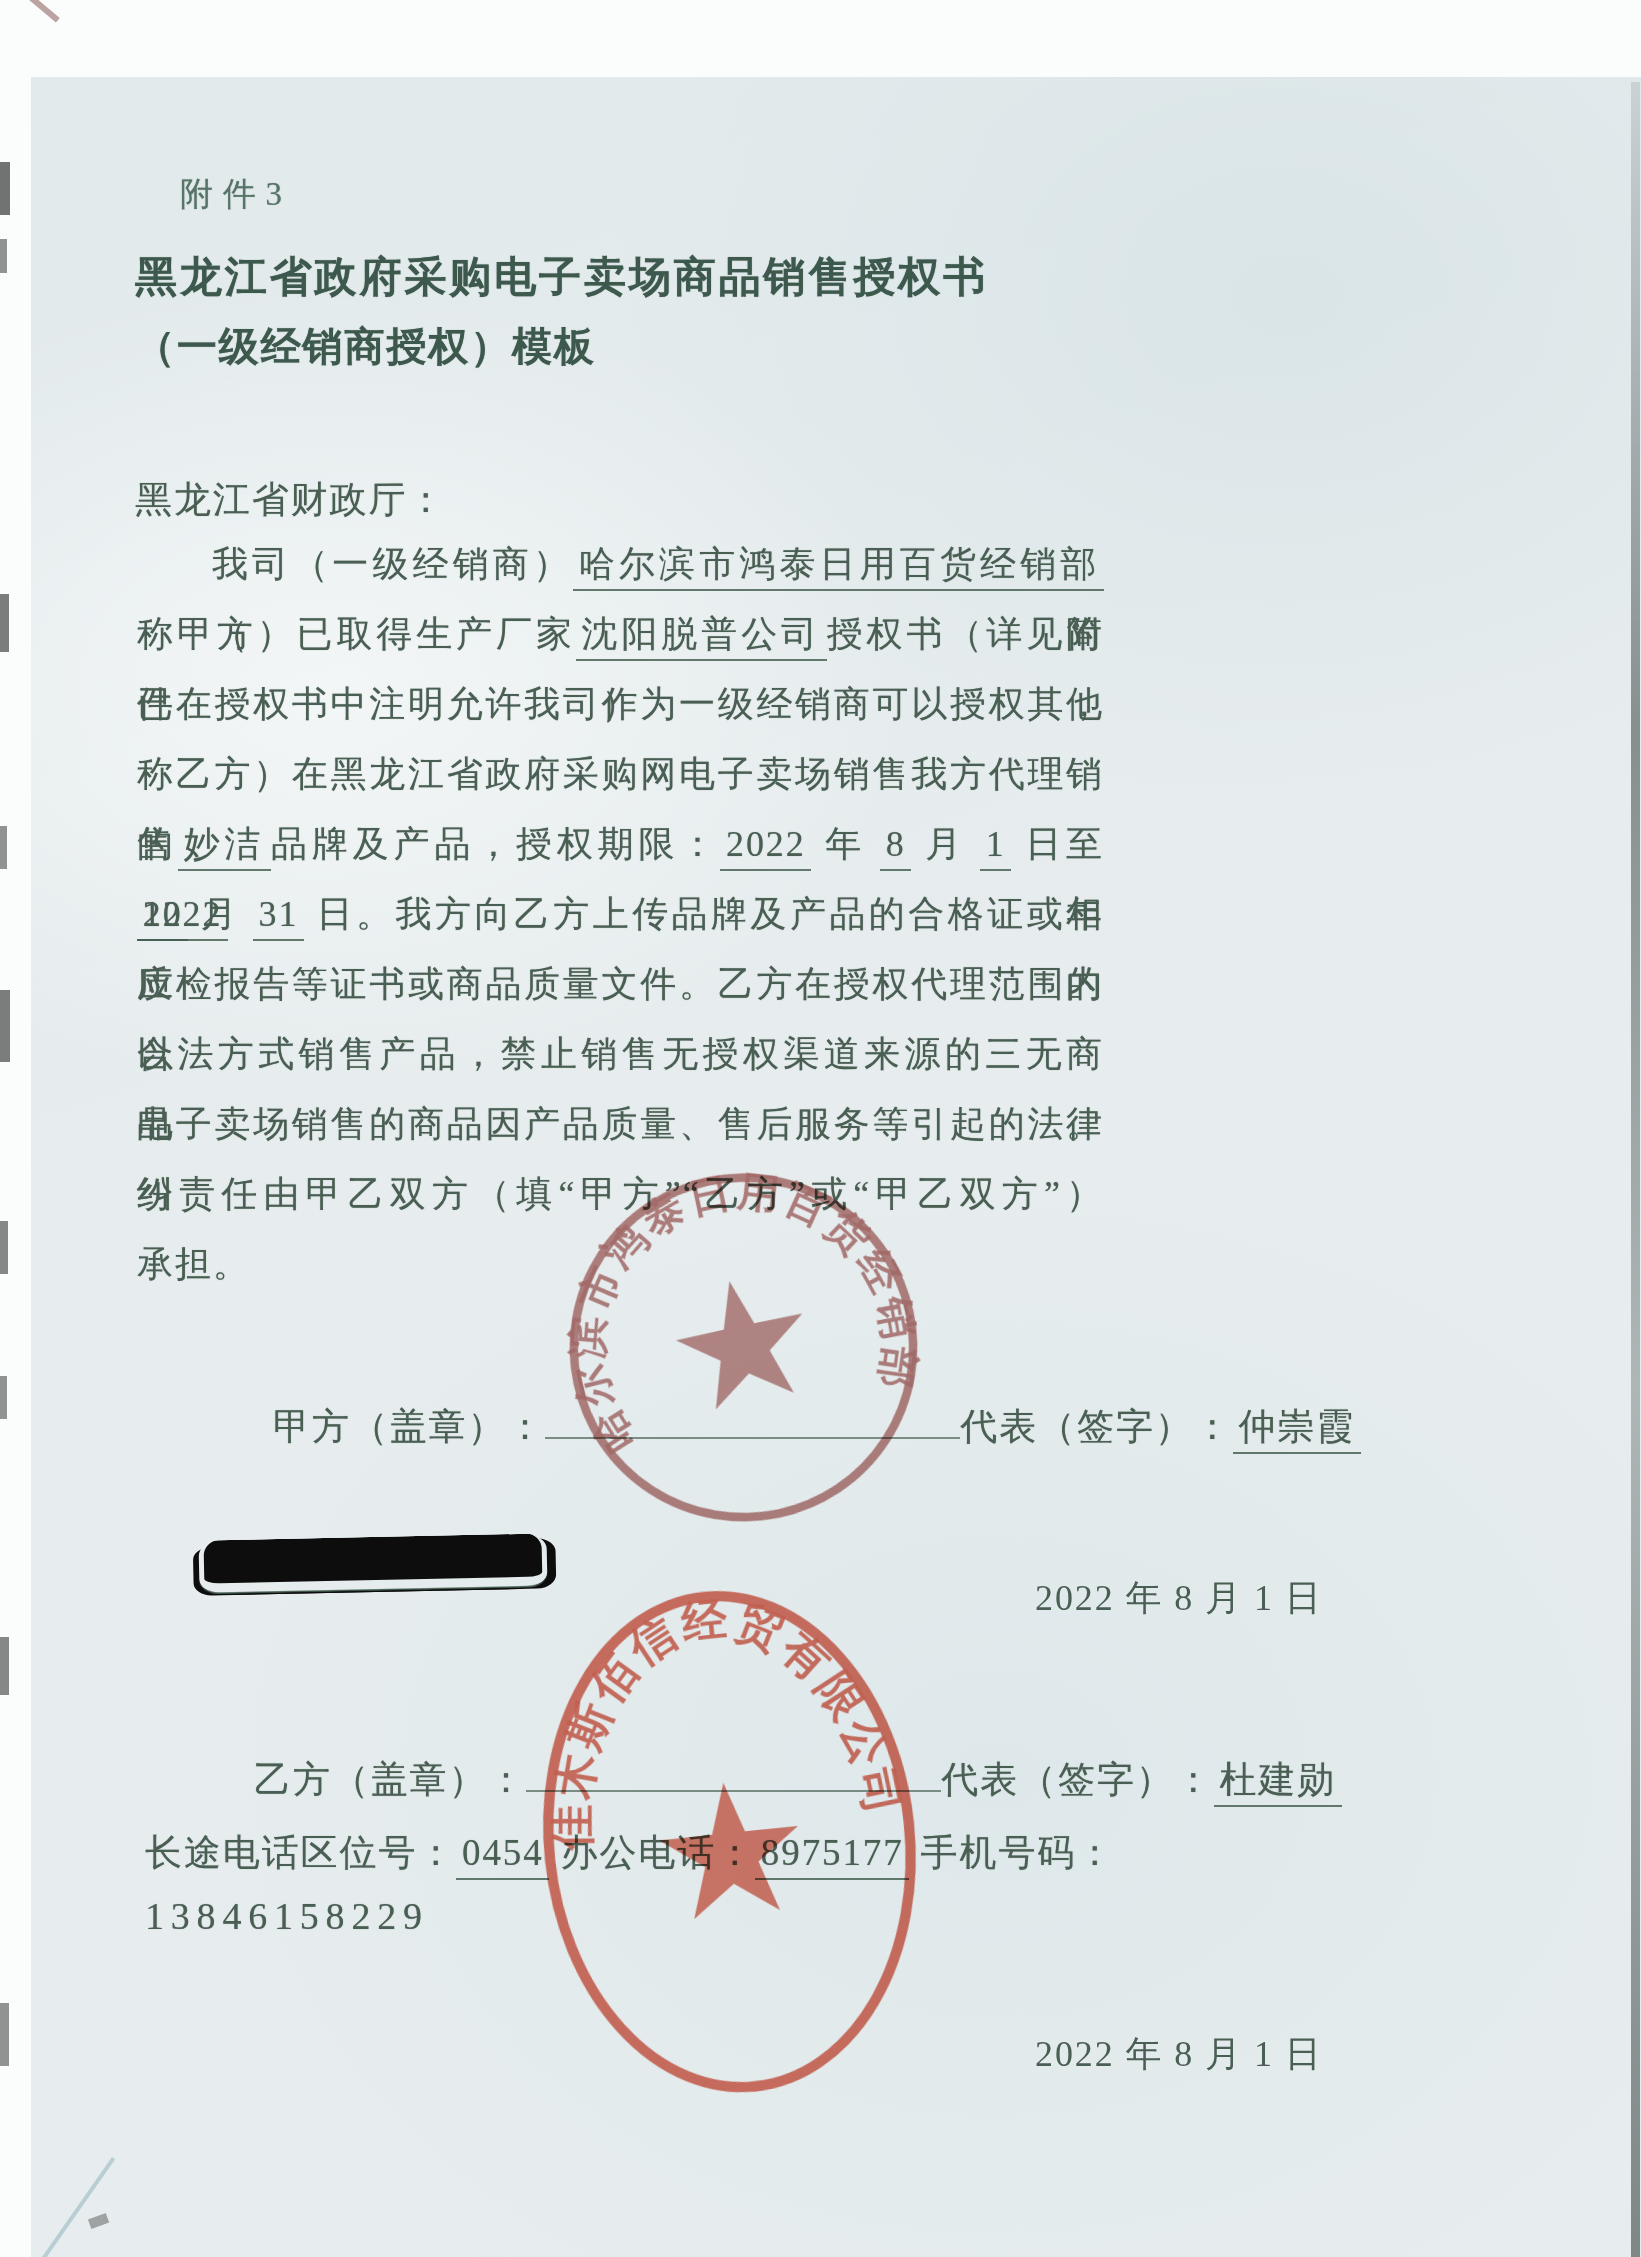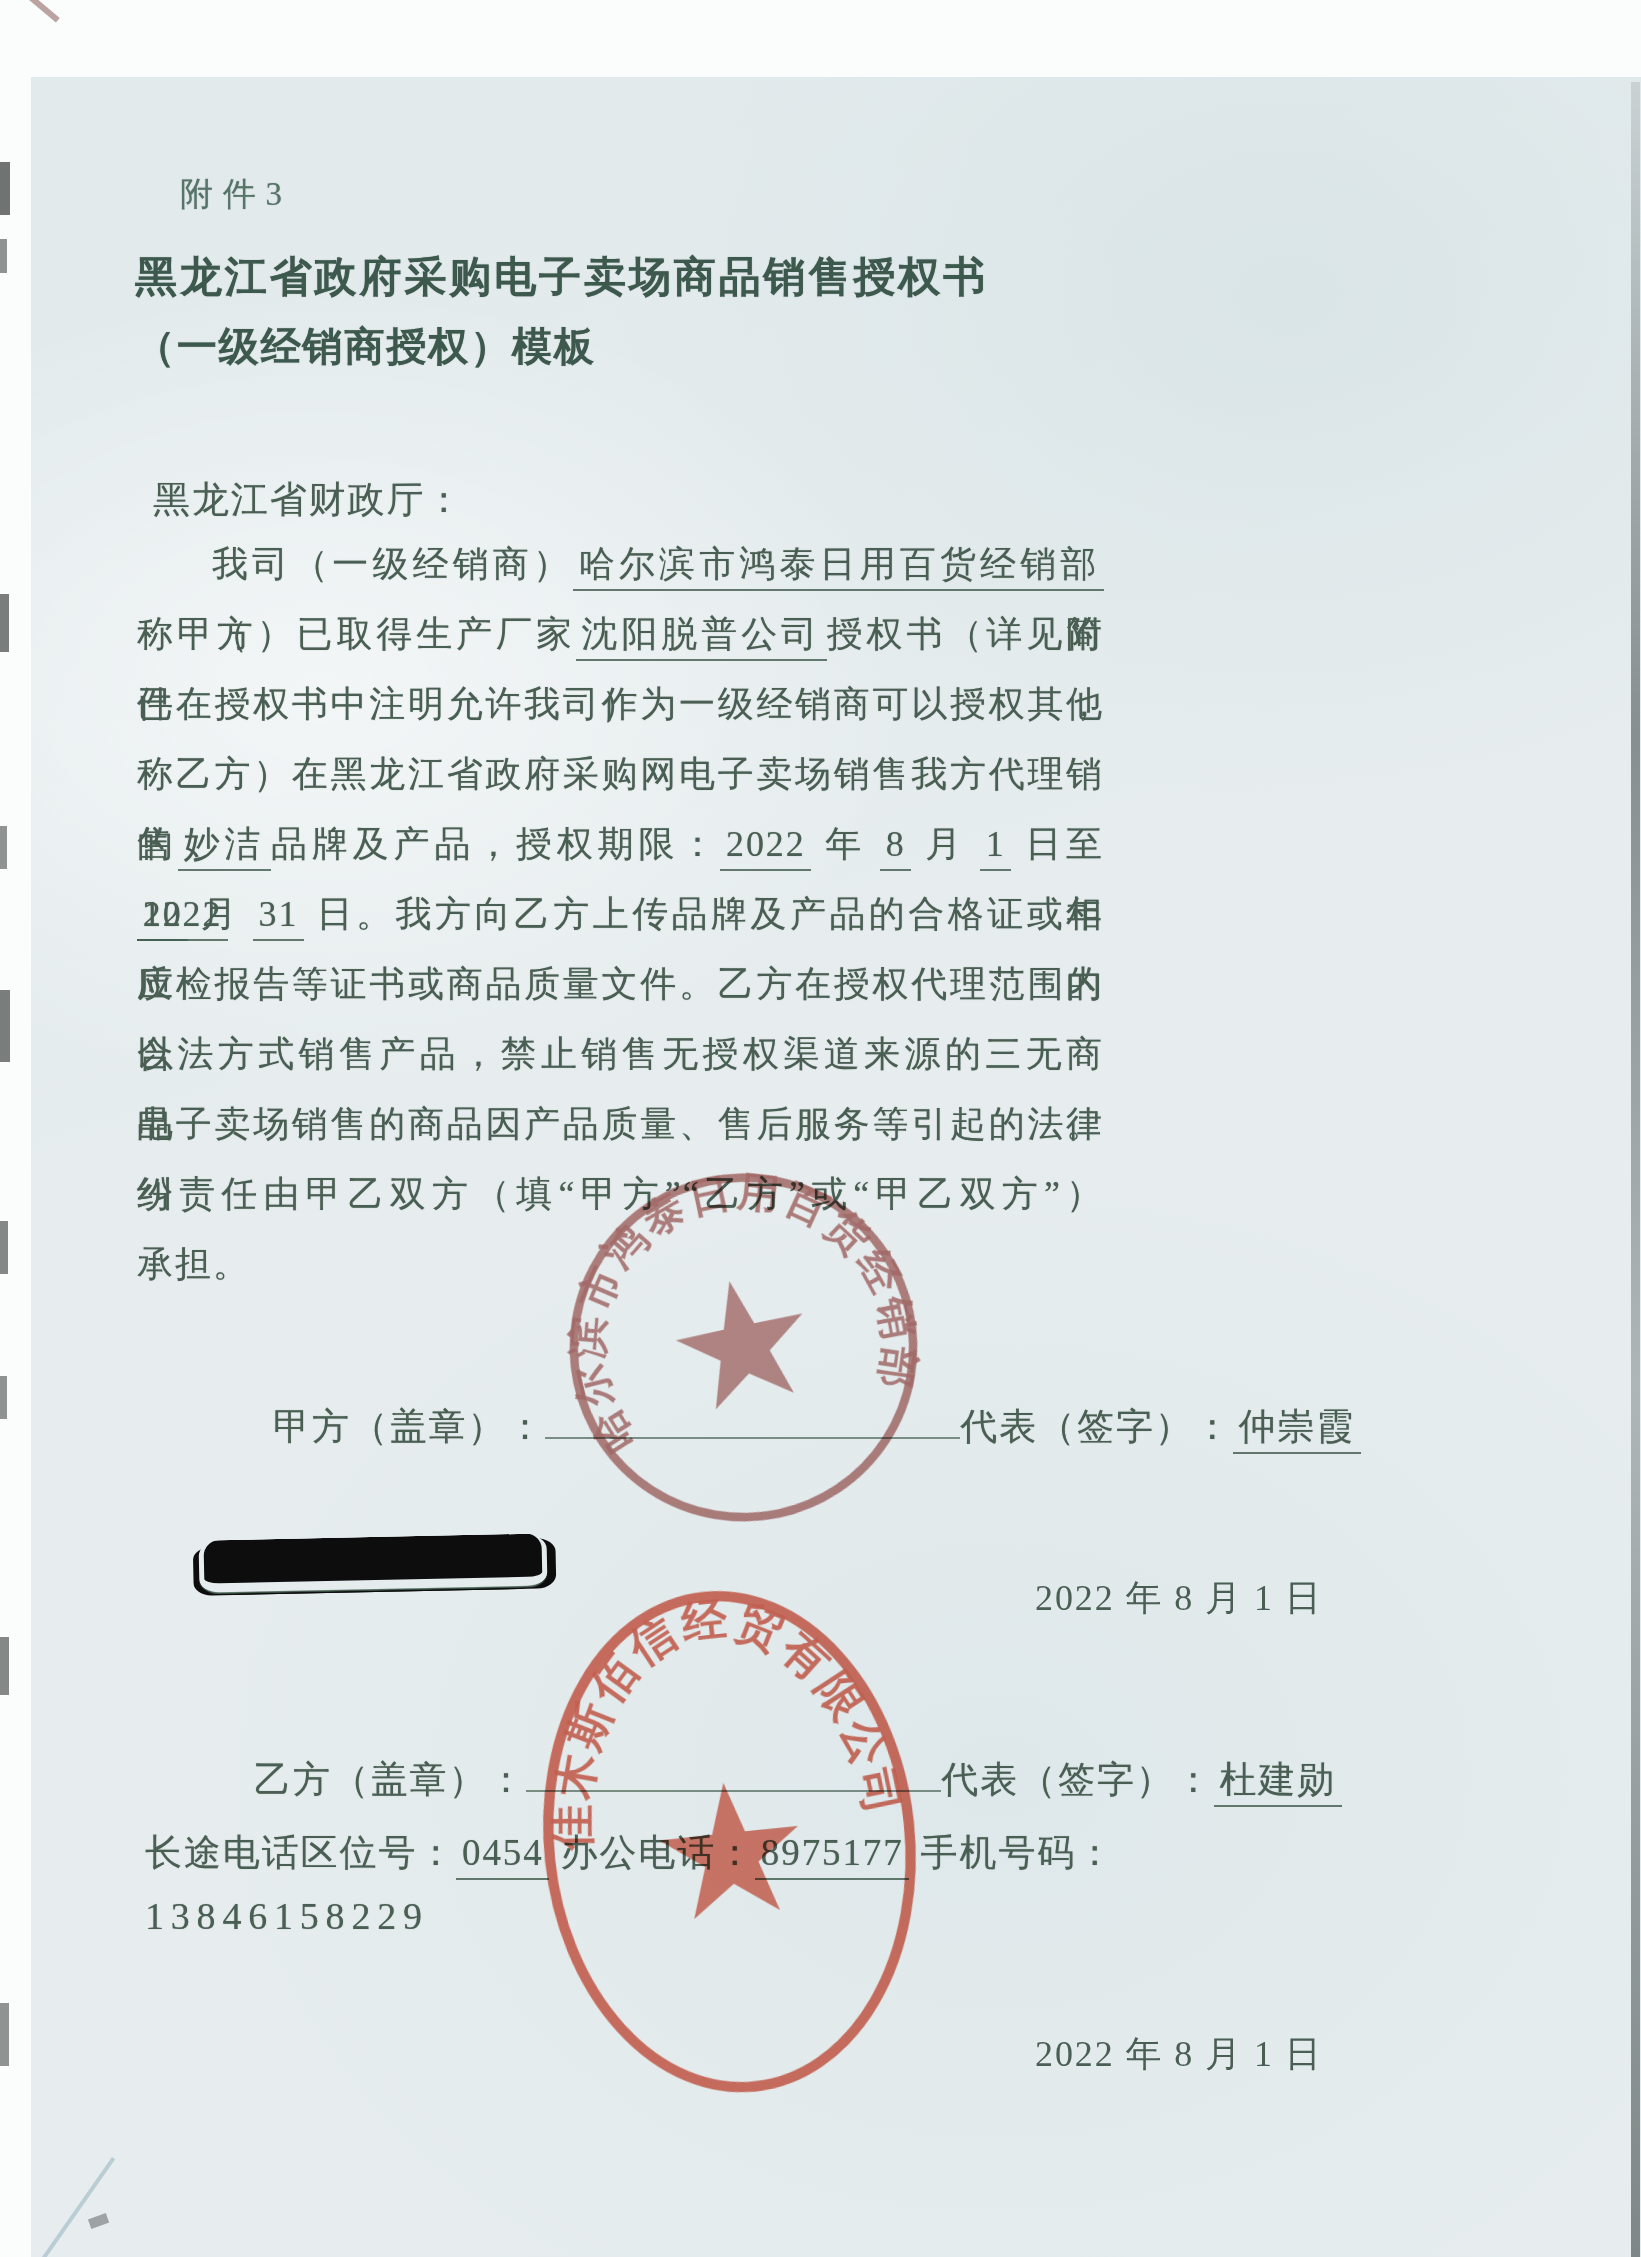--- a/index.html
+++ b/index.html
@@ -10,21 +10,21 @@
       radial-gradient(ellipse 599px 406px at 18% 28%, rgba(255,255,255,.55), rgba(255,255,255,0)),
       radial-gradient(ellipse 676px 502px at 78% 10%, rgba(208,223,227,.5), rgba(208,223,227,0)),
       radial-gradient(ellipse 821px 628px at 60% 78%, rgba(211,225,229,.45), rgba(211,225,229,0)),
       linear-gradient(162deg, rgba(214,227,231,.35), rgba(255,255,255,0) 45%);}
   .doc-text{color:#4a5f53;text-shadow:0 0 1px rgba(74,95,83,.55);}
   .abs{position:absolute;white-space:nowrap;}
   .attach{font-size:33px;letter-spacing:9.7px;color:#567568;margin-top:48px;}
   .titlebox{left:135px;top:249px;width:1004px;position:absolute;}
   .t1{font-size:42px;font-weight:bold;letter-spacing:2.9px;color:#3d594d;text-shadow:0 0 1px rgba(61,89,77,.6);}
   .t2{font-size:40px;font-weight:bold;letter-spacing:1.9px;color:#3d594d;margin-top:13.5px;text-shadow:0 0 1px rgba(61,89,77,.6);}
-  .salut{left:153px;top:475px;font-size:37px;letter-spacing:1.9px;text-align:right;}
+  .salut{left:135px;top:475px;font-size:37px;letter-spacing:1.9px;text-align:right;}
   .para{position:absolute;left:137px;top:529px;width:967px;}
   .pline{height:70px;line-height:70px;font-size:36px;letter-spacing:1.9px;
          text-align:justify;text-align-last:justify;white-space:normal;}
   .pline.indent{padding-left:75px;}
   .pline.short{text-align:left;text-align-last:left;}
   .u{border-bottom:2.9px solid rgba(64,90,76,.8);padding:0 5.8px 4.8px 5.8px;}
   .t{padding:0;}
   .blank{display:inline-block;vertical-align:baseline;height:33px;border-bottom:2.9px solid rgba(64,90,76,.65);}
   .redact{display:inline-block;vertical-align:middle;height:43px;background:#0d0d0d;border-radius:21px/15.4px;
           box-shadow:9.7px 2.9px 0 -1.9px #0d0d0d,-7.7px 3.9px 0 -2.9px #0d0d0d;transform:rotate(-1.2deg);}

